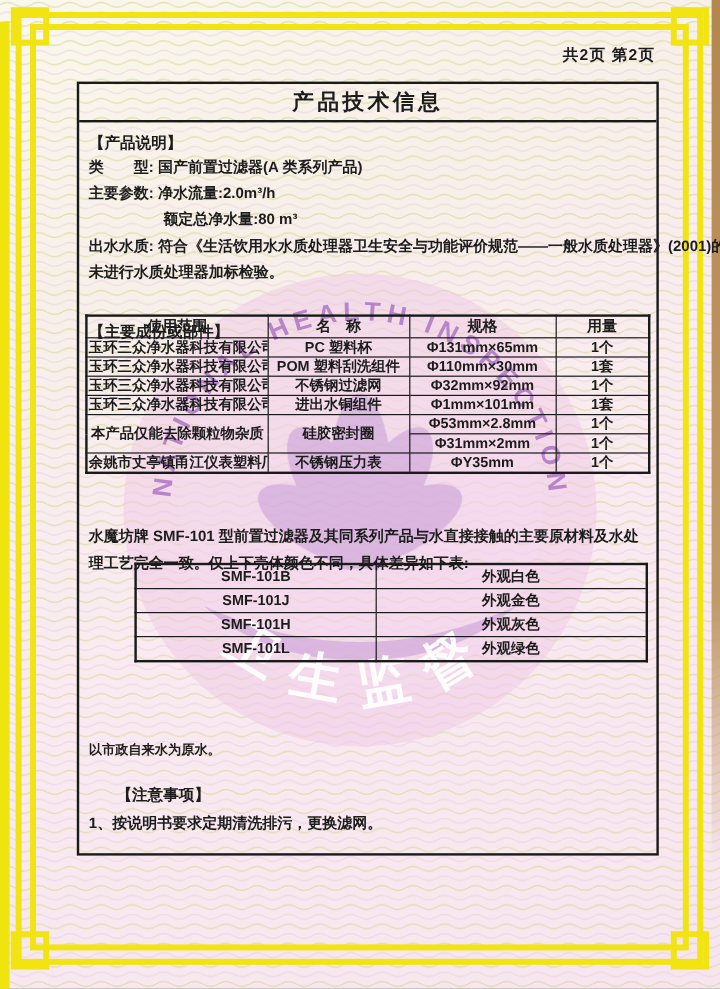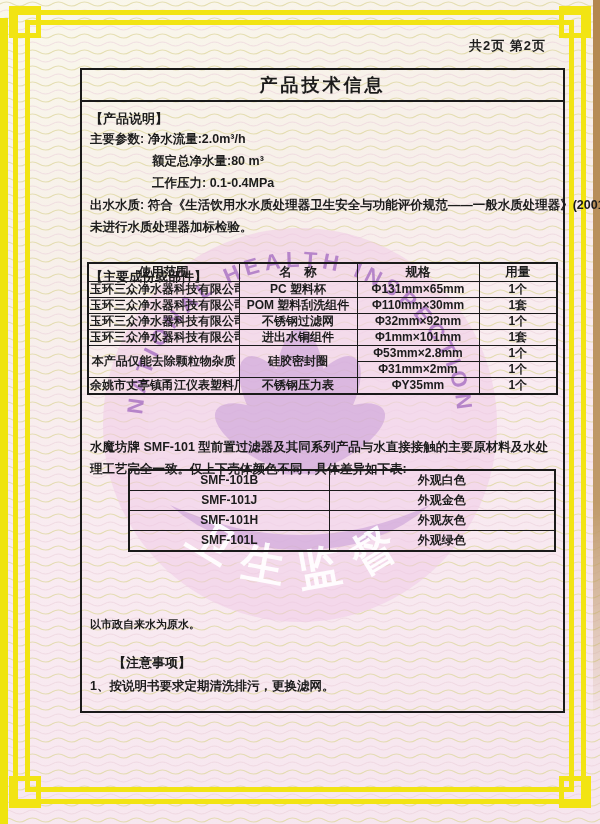--- a/index.html
+++ b/index.html
@@ -15,21 +15,21 @@
     background:linear-gradient(#b3874f 0%,#c09a6a 70%,rgba(192,154,106,0) 100%);z-index:3;}
   .frame-outer{position:absolute;left:13px;top:10px;width:563px;height:784px;
     border:5px solid #f2e413;z-index:2;}
   .frame-inner{position:absolute;left:25px;top:20px;width:539px;height:762px;
     border:5px solid #f2e413;z-index:2;}
   .knot{position:absolute;width:22px;height:22px;border:5px solid #f2e413;z-index:2;}
   .knot.tl{left:9px;top:6px;}   .knot.tr{right:9px;top:6px;}
   .knot.bl{left:9px;bottom:16px;} .knot.br{right:9px;bottom:16px;}
   .watermark{position:absolute;left:80px;top:205px;z-index:1;}
   .page-info{position:absolute;top:37px;right:54px;font-size:13px;letter-spacing:1px;z-index:4;}
-  .content-box{position:absolute;left:80px;top:68px;width:481px;height:641px;
+  .content-box{position:absolute;left:64px;top:68px;width:481px;height:641px;
     border:2px solid #1a1a1a;z-index:4;}
   .title-row{height:30px;border-bottom:2px solid #1a1a1a;display:flex;
     align-items:center;justify-content:center;}
   .doc-title{font-size:18px;letter-spacing:3px;}
   .abs{position:absolute;left:8px;right:4px;}
   .sec-heading{font-size:13px;}
   .h-desc{top:40px;}
   .desc-lines{top:58px;}
   .tline{height:22px;line-height:22px;font-size:12.5px;white-space:nowrap;}
   .tline.ind{padding-left:62px;}
@@ -101,23 +101,23 @@
   <div class="page-info">共2页  第2页</div>
 
   <div class="content-box">
 
     <div class="title-row">
       <span class="doc-title">产品技术信息</span>
     </div>
 
     <div class="abs sec-heading h-desc">【产品说明】</div>
     <div class="abs desc-lines">
+        <div class="tline">类　　型: 国产前置过滤器(A 类系列产品)</div>
         <div class="tline">主要参数: 净水流量:2.0m³/h</div>
         <div class="tline ind">额定总净水量:80 m³</div>
-        <div class="tline ind">工作压力: 0.1-0.4MPa</div>
         <div class="tline">出水水质: 符合《生活饮用水水质处理器卫生安全与功能评价规范——一般水质处理器》(2001)的要求。</div>
         <div class="tline">未进行水质处理器加标检验。</div>
       </div>
 
     <div class="abs sec-heading h-comp" style="top:182px;margin-top:16px;">【主要成份或部件】</div>
     <table class="comp-table">
       <colgroup>
           <col style="width:151px">
           <col style="width:118px">
           <col style="width:122px">

